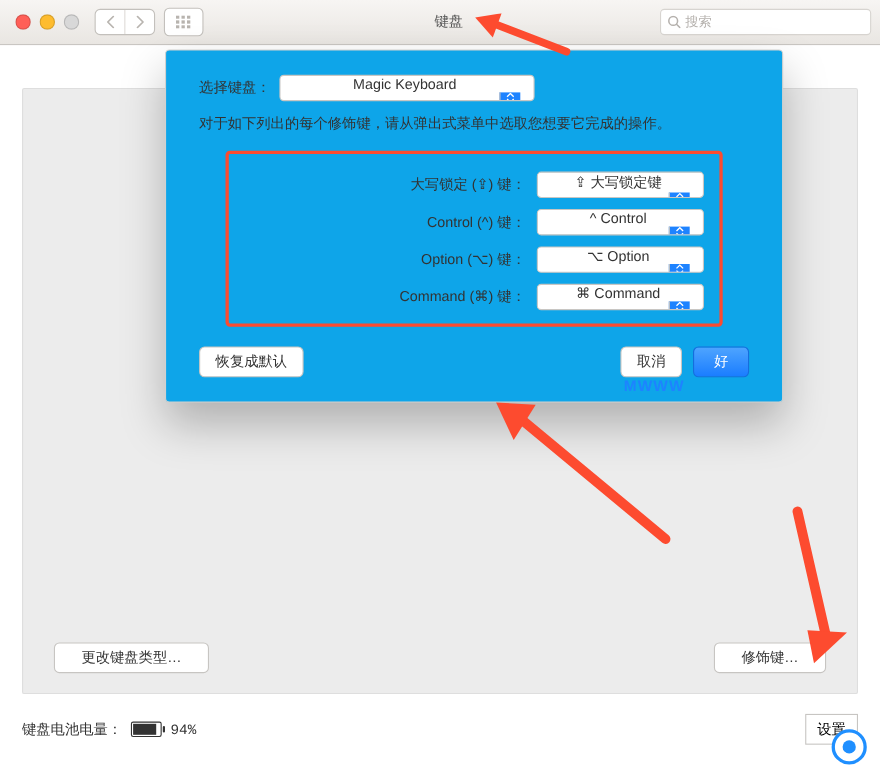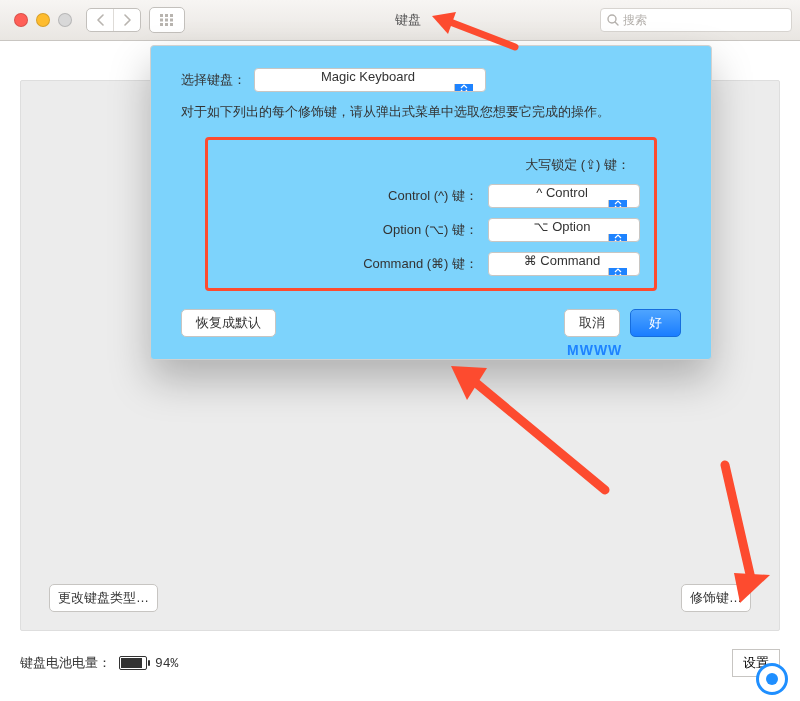--- a/index.html
+++ b/index.html
@@ -12,25 +12,25 @@
   .tl.grn{background:#d8d8d8;}
   .navseg{display:flex;border:1px solid #c3c0bc;border-radius:5px;overflow:hidden;background:#fff;}
   .navseg div{width:26px;height:22px;display:flex;align-items:center;justify-content:center;color:#b8b4af;}
   .navseg div+div{border-left:1px solid #dedbd7;}
   .gridbtn{margin-left:8px;width:34px;height:24px;border:1px solid #c3c0bc;border-radius:5px;background:#fff;display:flex;align-items:center;justify-content:center;color:#b8b4af;}
   .toolbar-title{position:absolute;left:16px;right:0;text-align:center;font-size:13px;color:#555;}
   .search{margin-left:auto;width:178px;height:22px;border:1px solid #d7d4d0;border-radius:4px;background:#fff;display:flex;align-items:center;padding:0 6px;color:#b5b1ad;font-size:12px;}
   .search svg{margin-right:4px;}
   
   .bgpanel{position:absolute;left:20px;top:80px;right:20px;bottom:70px;background:#ececec;border:1px solid #dedede;border-radius:2px;}
-  .panel-btn{position:absolute;background:#fff;border:1px solid #c7c5c2;border-radius:5px;font-size:13px;padding:4px 8px;color:#333;}
+  .panel-btn{position:absolute;background:#fff;border:1px solid #c7c5c2;border-radius:5px;font-size:13px;padding:4px 24px;color:#333;}
   .btn-change-type{left:28px;bottom:18px;}
   .btn-modifier{right:28px;bottom:18px;}
   
-  .sheet{position:absolute;left:150px;top:45px;width:500px;background:#7dd3fc;border:1px solid #d2d1cf;border-radius:4px;box-shadow:0 20px 40px rgba(0,0,0,.25);padding:22px 30px 22px 30px;}
+  .sheet{position:absolute;left:150px;top:45px;width:500px;background:#0ea5e9;border:1px solid #d2d1cf;border-radius:4px;box-shadow:0 20px 40px rgba(0,0,0,.25);padding:22px 30px 22px 30px;}
   .row{display:flex;align-items:center;margin-bottom:10px;}
   .row .lbl{font-size:13px;color:#333;}
   .sel{display:flex;align-items:center;background:#fff;border:1px solid #c8c6c3;border-radius:4px;height:22px;font-size:13px;color:#333;padding:0 12px 0 8px;position:relative;overflow:hidden;flex-direction:column;}
   .sel .knob{width:18px;align-self:stretch;background:#1e83ff;display:flex;flex-direction:column;align-items:center;justify-content:center;margin-left:auto;border-left:1px solid #c8c6c3;}
   .sel .knob svg{display:block;}
   .desc{font-size:13px;color:#333;line-height:1.6;margin:2px 0 14px 0;}
   .modbox{border:3px solid #fd4b2f;border-radius:4px;padding:16px 14px 10px 14px;margin:0 24px 18px 24px;}
   .modrow{display:flex;align-items:center;justify-content:flex-end;margin-bottom:10px;}
   .modrow .mlbl{font-size:13px;color:#333;text-align:right;margin-right:10px;min-width:170px;}
   .modrow .sel{width:130px;}
@@ -118,20 +118,31 @@
             <path d="M1 1 L4 4 L7 1" stroke="#fff" stroke-width="1.2" fill="none"></path>
           </svg>
       </span>
     </div>
   </div>
   <div class="desc">对于如下列出的每个修饰键，请从弹出式菜单中选取您想要它完成的操作。</div>
 
   <div class="modbox">
     <div class="modrow">
       <span class="mlbl">大写锁定 (⇪) 键：</span>
+      <div class="sel">
+        <span>⇪ 大写锁定键</span>
+        <span class="knob">
+          <svg width="8" height="5" viewBox="0 0 8 5">
+              <path d="M1 4 L4 1 L7 4" stroke="#fff" stroke-width="1.2" fill="none"></path>
+            </svg>
+          <svg width="8" height="5" viewBox="0 0 8 5">
+              <path d="M1 1 L4 4 L7 1" stroke="#fff" stroke-width="1.2" fill="none"></path>
+            </svg>
+        </span>
+      </div>
     </div>
     <div class="modrow">
       <span class="mlbl">Control (^) 键：</span>
       <div class="sel">
         <span>^ Control</span>
         <span class="knob">
           <svg width="8" height="5" viewBox="0 0 8 5">
               <path d="M1 4 L4 1 L7 4" stroke="#fff" stroke-width="1.2" fill="none"></path>
             </svg>
           <svg width="8" height="5" viewBox="0 0 8 5">

